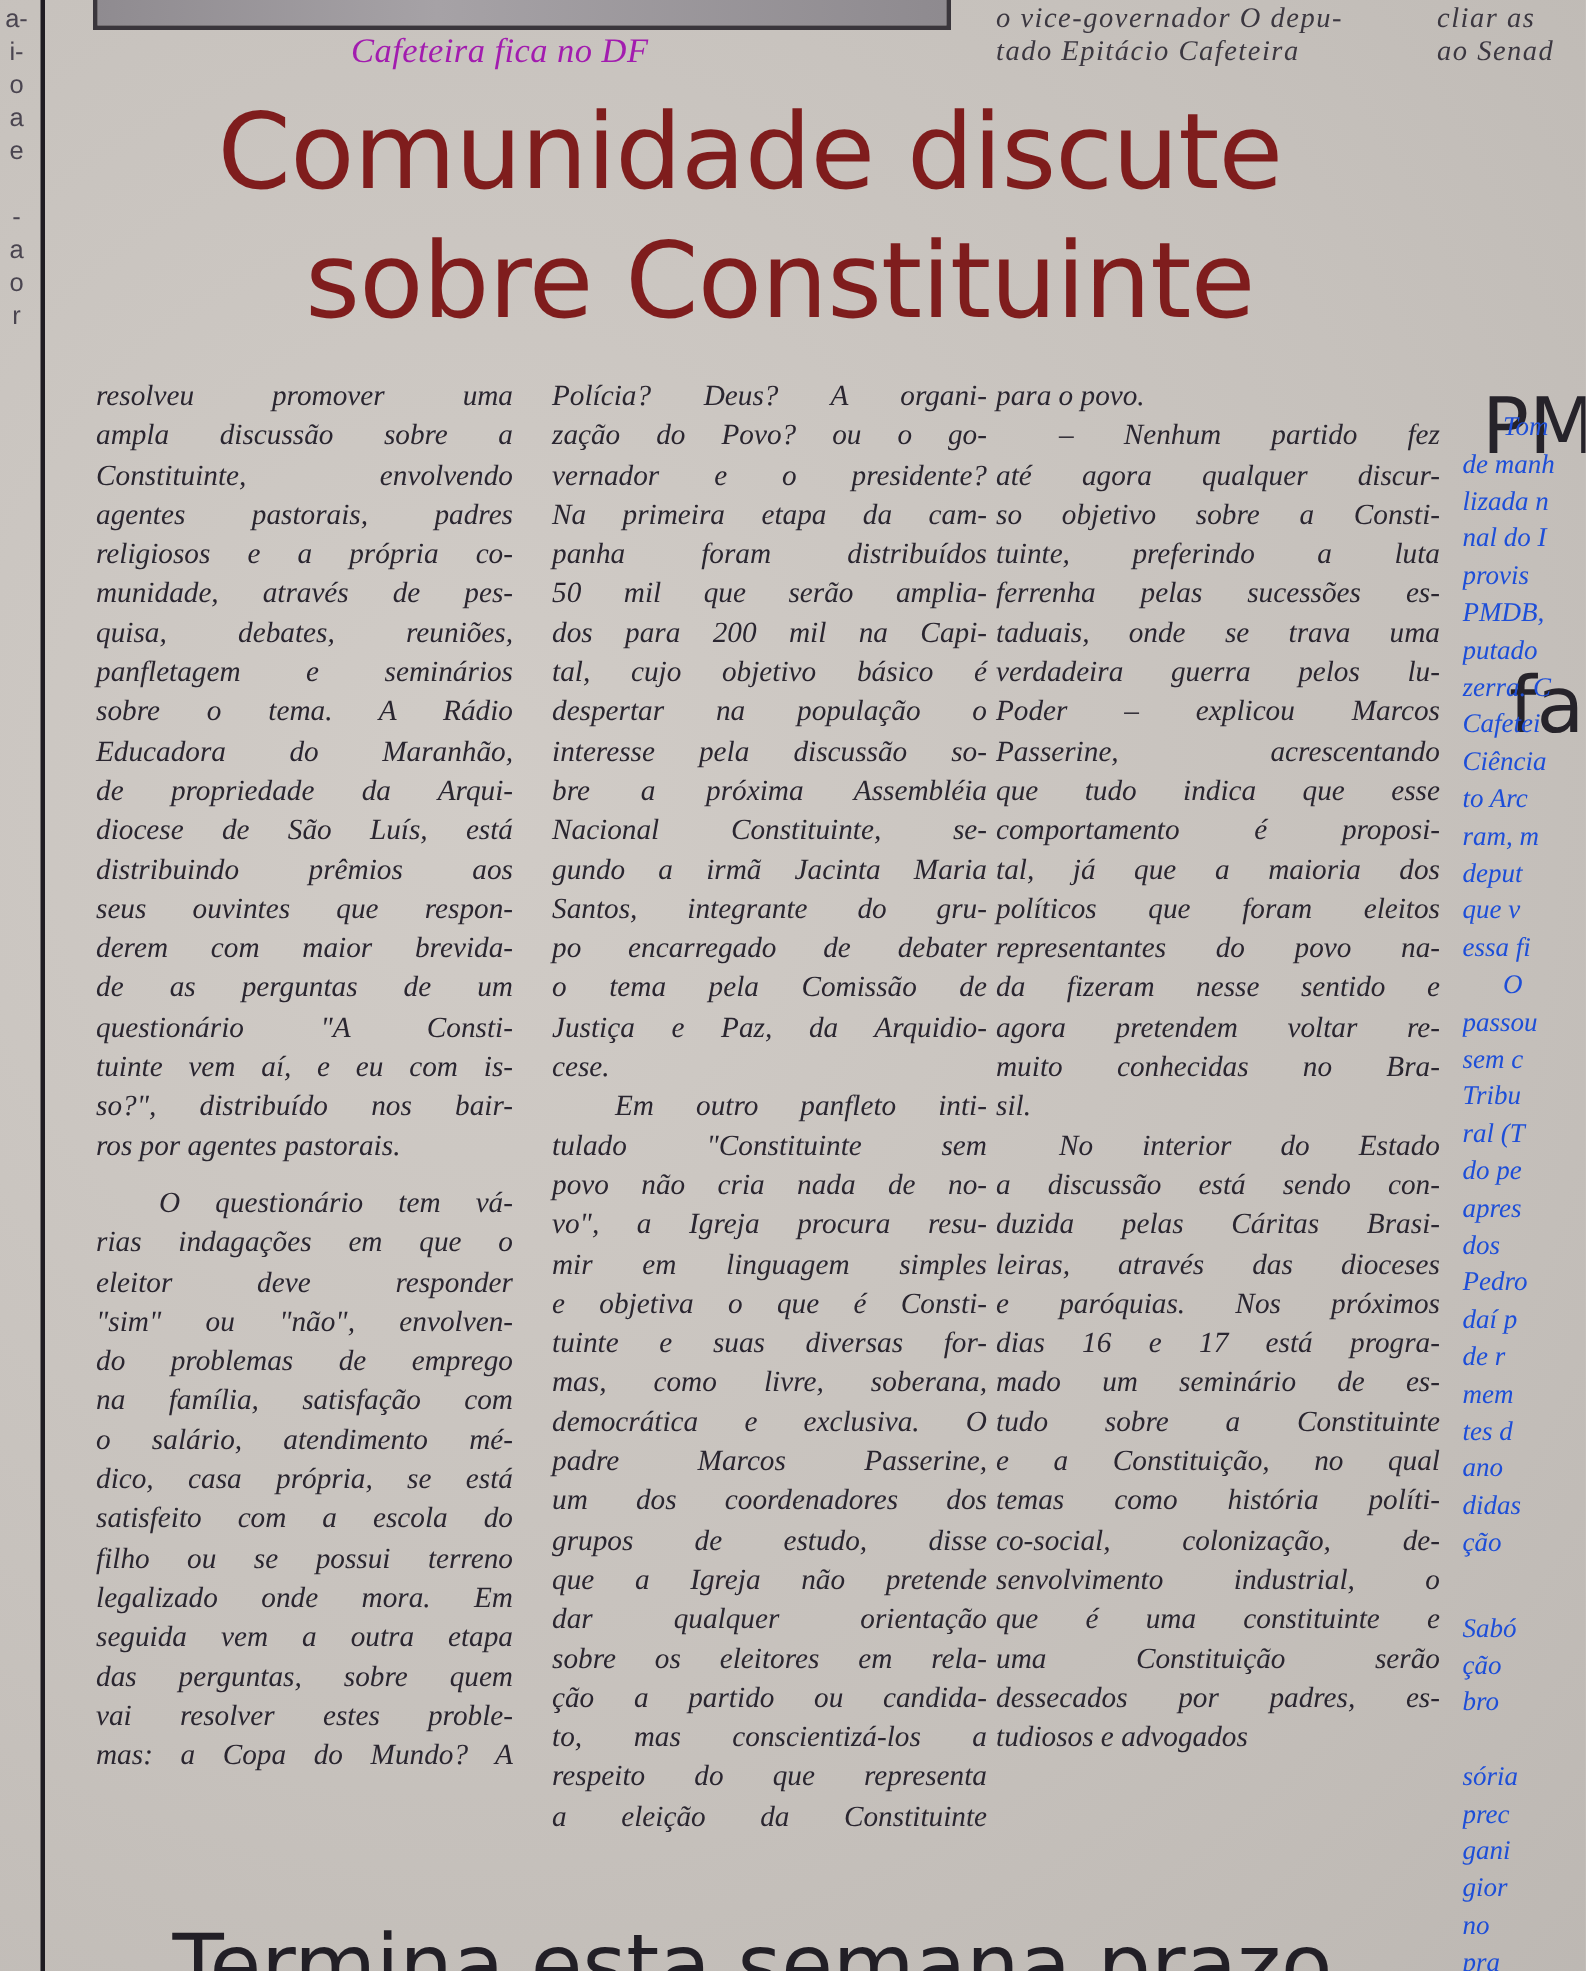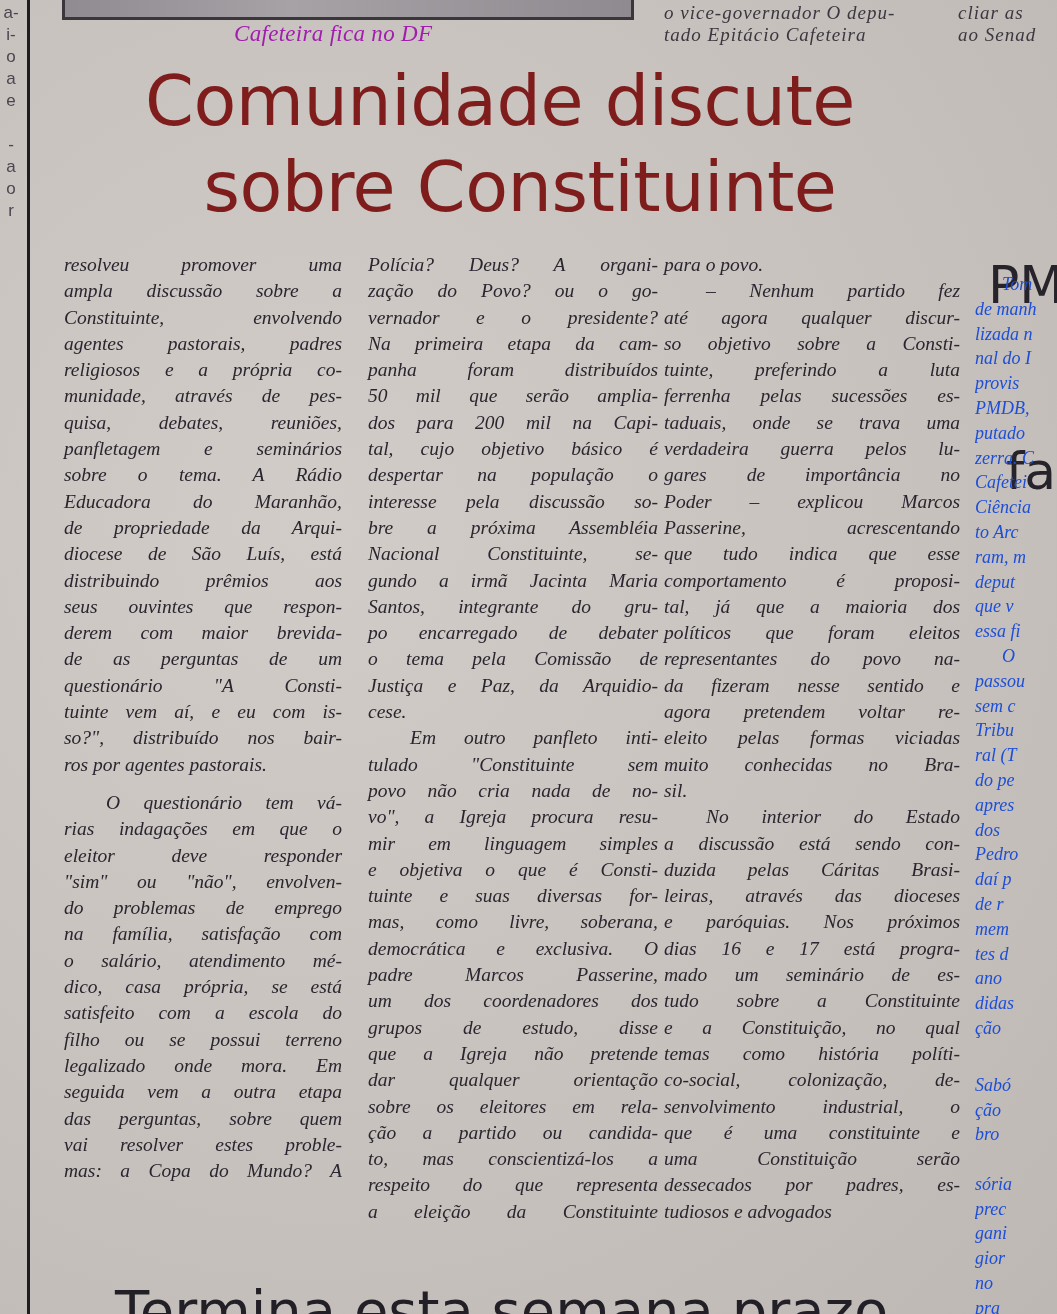--- a/index.html
+++ b/index.html
@@ -171,31 +171,29 @@
   </div>
 <div class="abs col" id="col3" style="left:664px;top:252px;width:296px;">
     <span class="line last">para o povo.</span>
     <span class="line indent">– Nenhum partido fez</span>
     <span class="line">até agora qualquer discur-</span>
     <span class="line">so objetivo sobre a Consti-</span>
     <span class="line">tuinte, preferindo a luta</span>
     <span class="line">ferrenha pelas sucessões es-</span>
     <span class="line">taduais, onde se trava uma</span>
     <span class="line">verdadeira guerra pelos lu-</span>
-    <span class="line">gares de importância no</span>
     <span class="line">Poder – explicou Marcos</span>
     <span class="line">Passerine, acrescentando</span>
     <span class="line">que tudo indica que esse</span>
     <span class="line">comportamento é proposi-</span>
     <span class="line">tal, já que a maioria dos</span>
     <span class="line">políticos que foram eleitos</span>
     <span class="line">representantes do povo na-</span>
     <span class="line">da fizeram nesse sentido e</span>
     <span class="line">agora pretendem voltar re-</span>
-    <span class="line">eleito pelas formas viciadas</span>
     <span class="line">muito conhecidas no Bra-</span>
     <span class="line last">sil.</span>
     <span class="line indent">No interior do Estado</span>
     <span class="line">a discussão está sendo con-</span>
     <span class="line">duzida pelas Cáritas Brasi-</span>
     <span class="line">leiras, através das dioceses</span>
     <span class="line">e paróquias. Nos próximos</span>
     <span class="line">dias 16 e 17 está progra-</span>
     <span class="line">mado um seminário de es-</span>
     <span class="line">tudo sobre a Constituinte</span>

